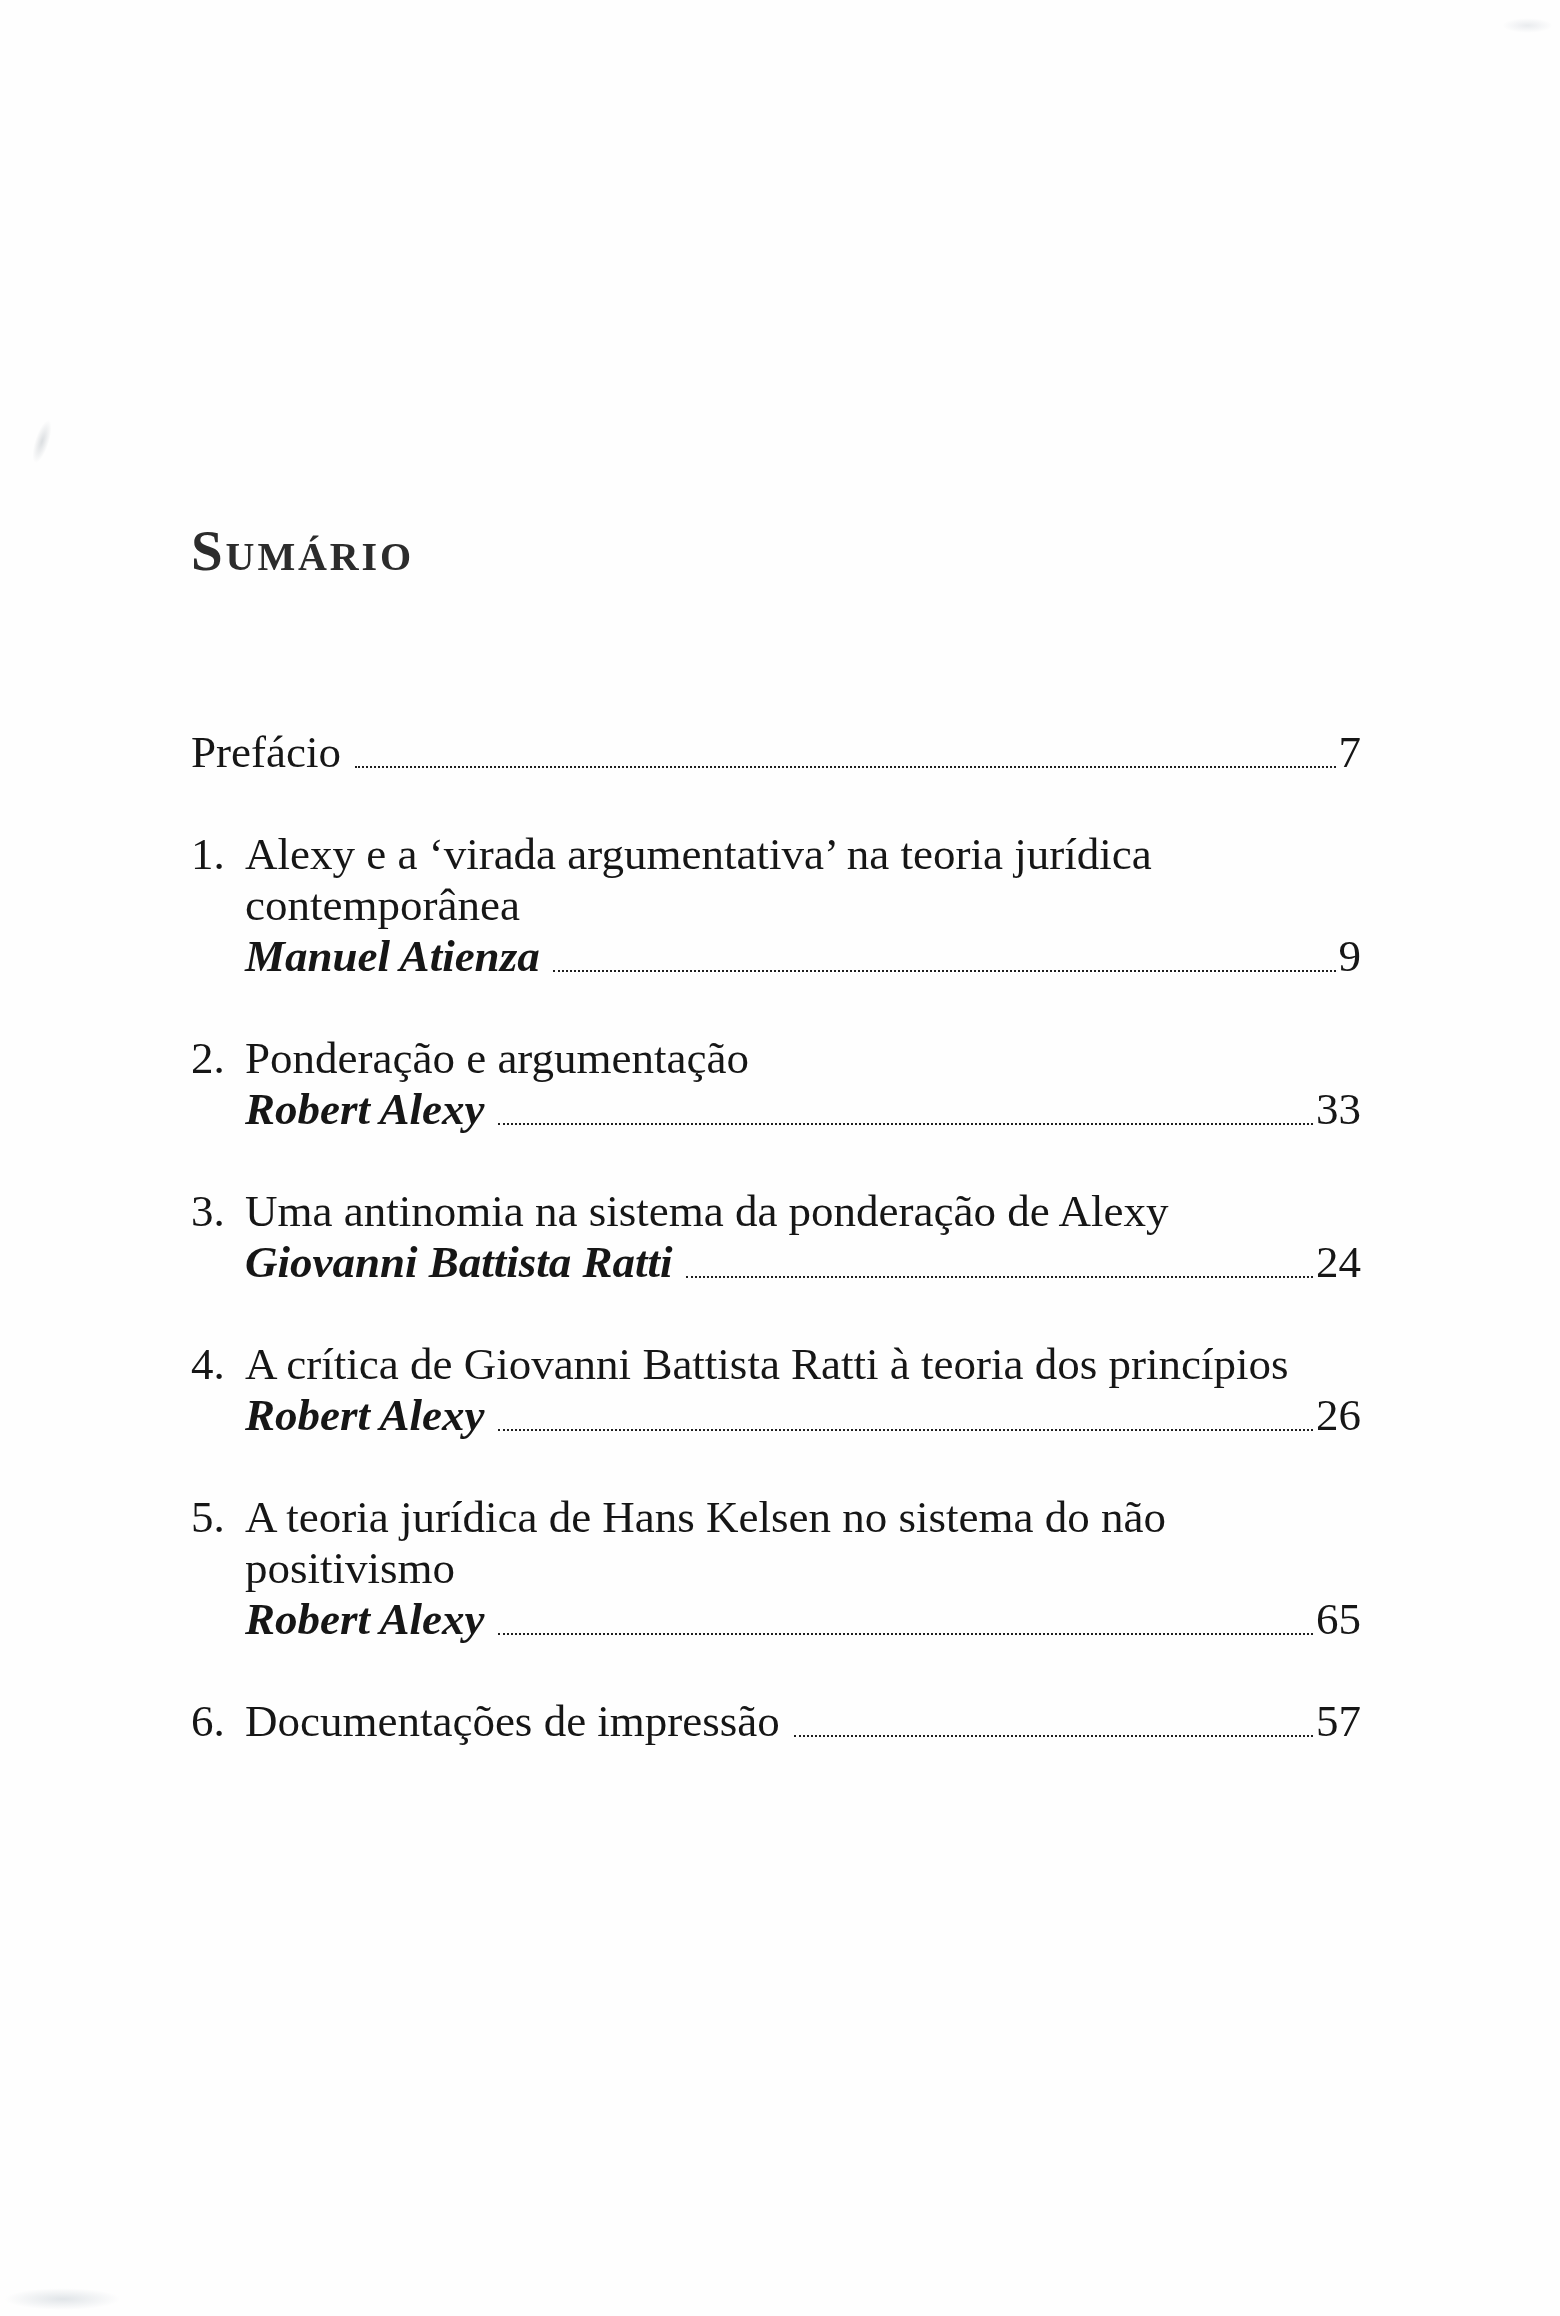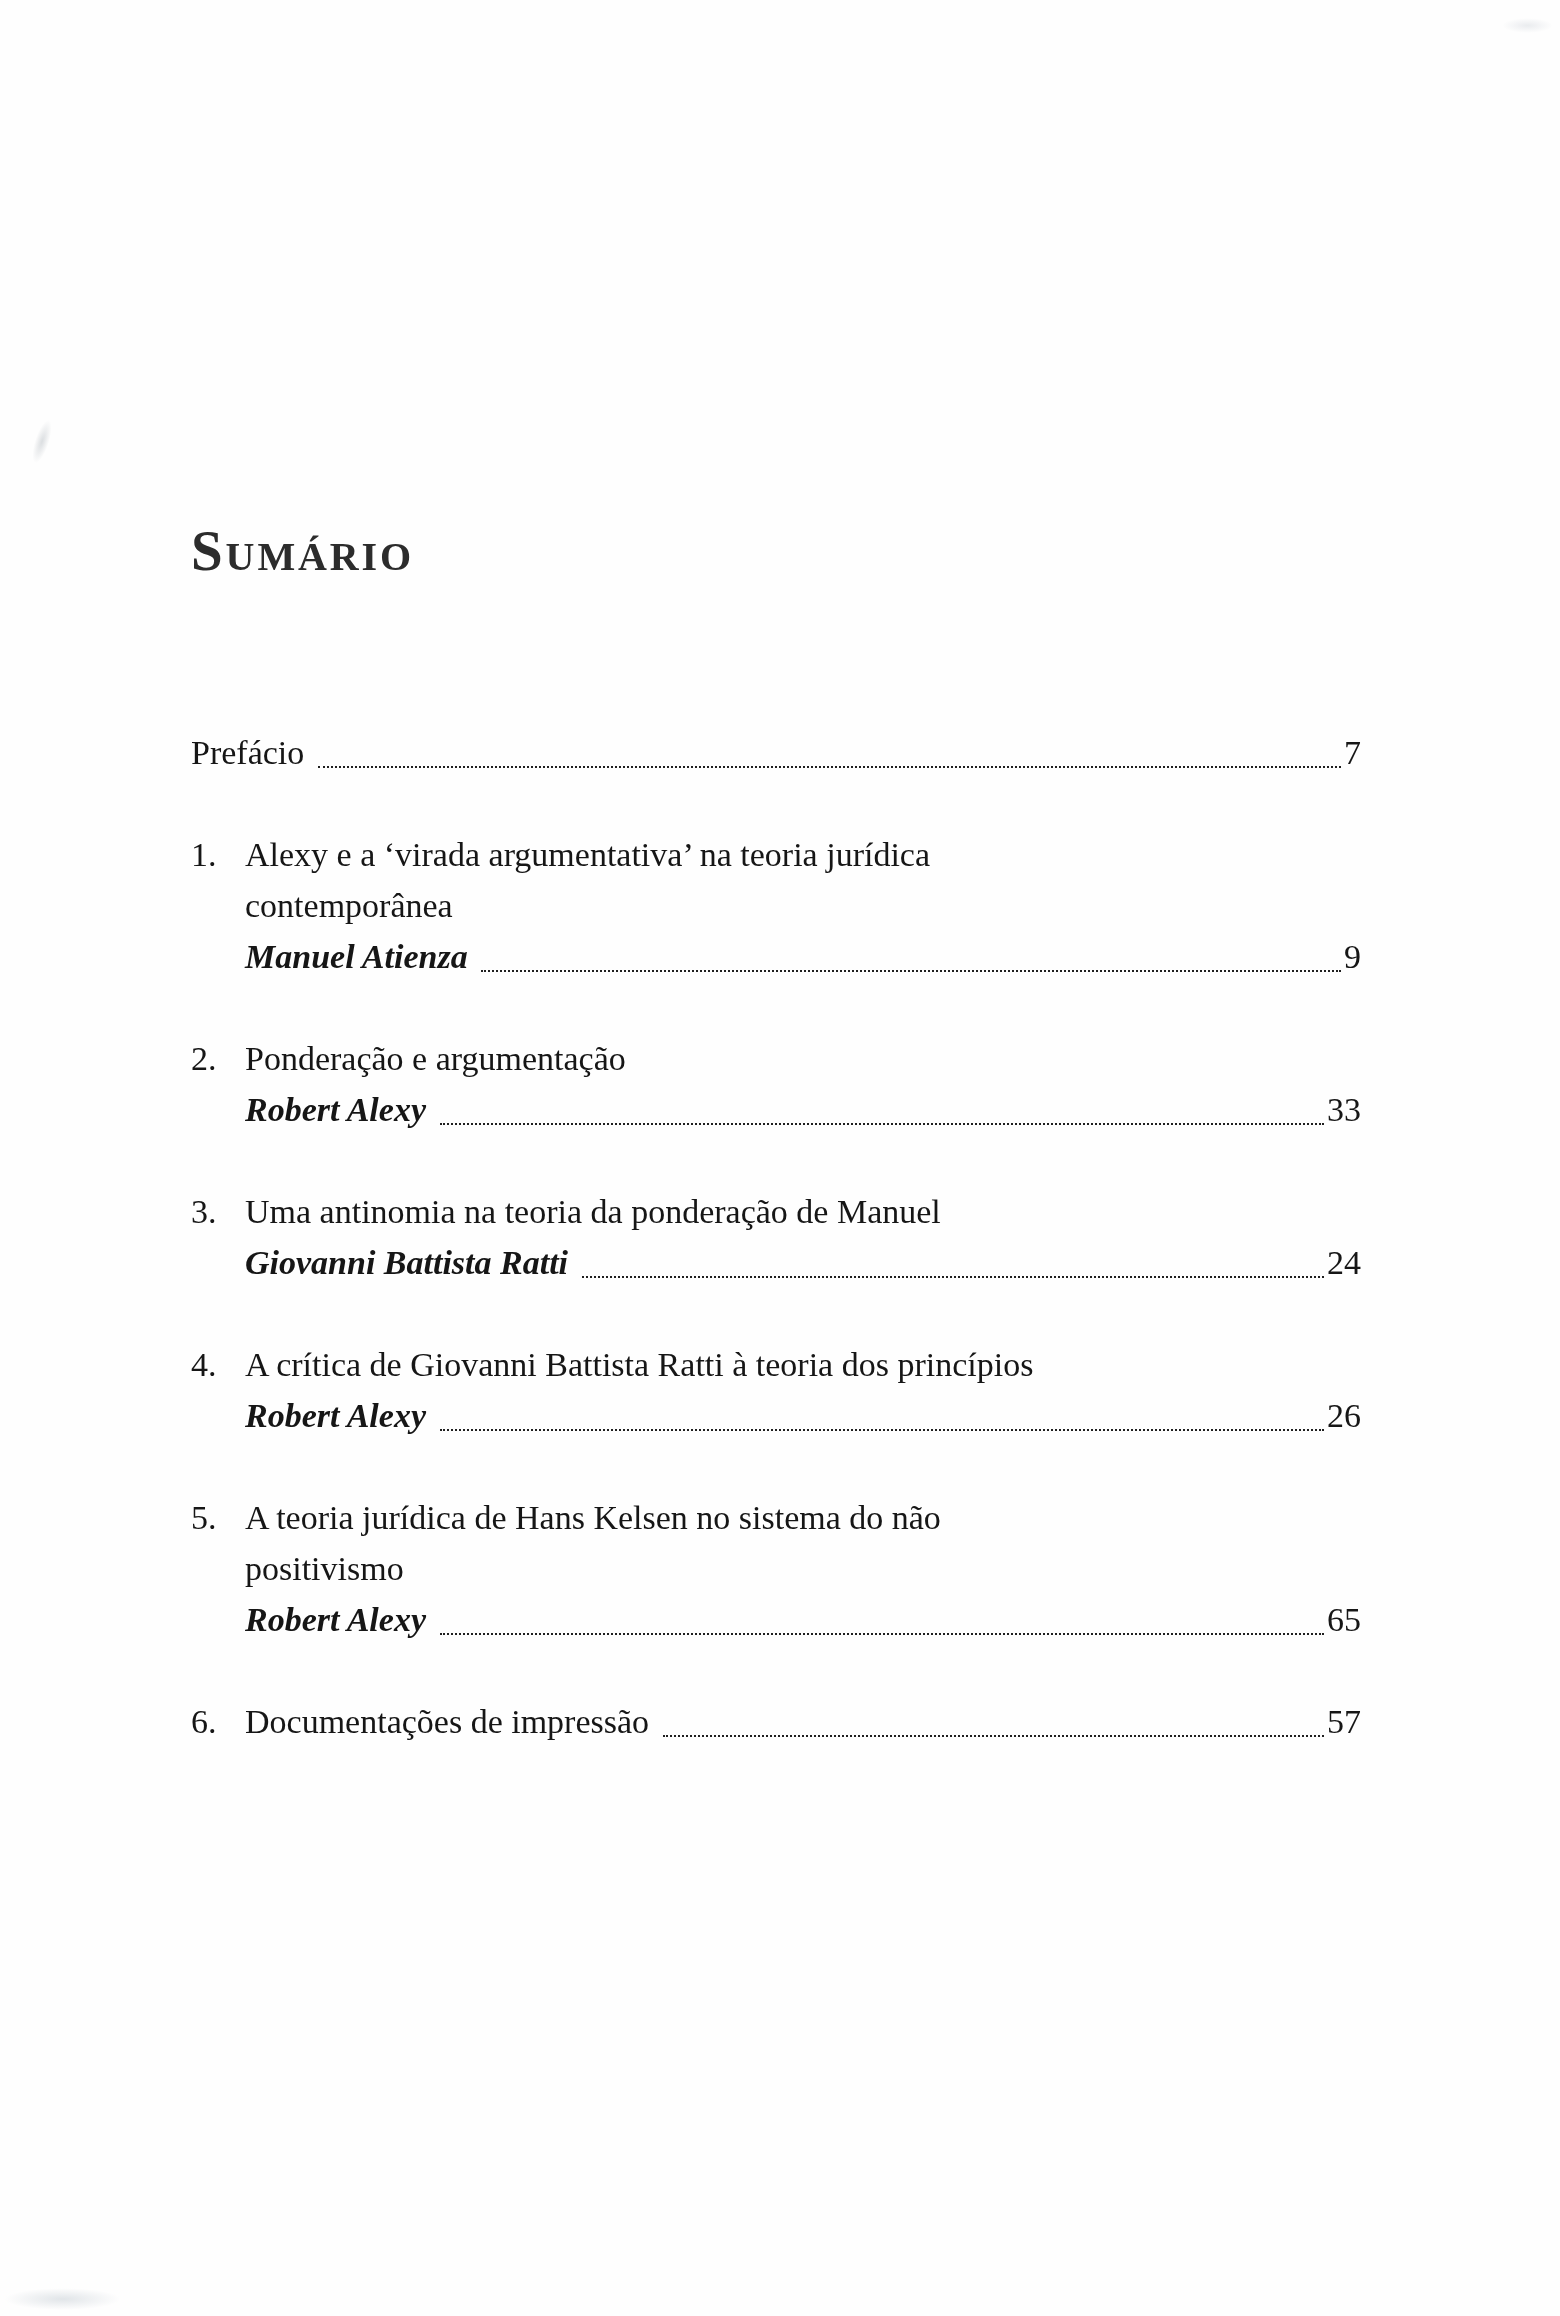--- a/index.html
+++ b/index.html
@@ -49,21 +49,21 @@
   .doc-title {
     font-variant: small-caps;
     font-weight: 700;
     font-size: 57px;
     line-height: 64px;
     letter-spacing: 2.9px;
     color: #2c2c2c;
     margin: 0 0 144px 0;
   }
   .toc {
-    font-size: 34px;
+    font-size: 45px;
     line-height: 51px;
   }
   .toc-entry {
     margin-bottom: 51px;
   }
   .toc-line {
     display: flex;
     height: 51px;
   }
   .toc-line.cont {
@@ -132,21 +132,21 @@
           </div>
           <div class="toc-line cont">
             <span class="author">Robert Alexy</span>
             <span class="leader"></span>
             <span class="pg">33</span>
           </div>
         </div>
         <div class="toc-entry">
           <div class="toc-line">
             <span class="num">3.</span>
-            <span class="text">Uma antinomia na teoria da ponderação de Manuel</span>
+            <span class="text">Uma antinomia na sistema da ponderação de Alexy</span>
           </div>
           <div class="toc-line cont">
             <span class="author">Giovanni Battista Ratti</span>
             <span class="leader"></span>
             <span class="pg">24</span>
           </div>
         </div>
         <div class="toc-entry">
           <div class="toc-line">
             <span class="num">4.</span>

